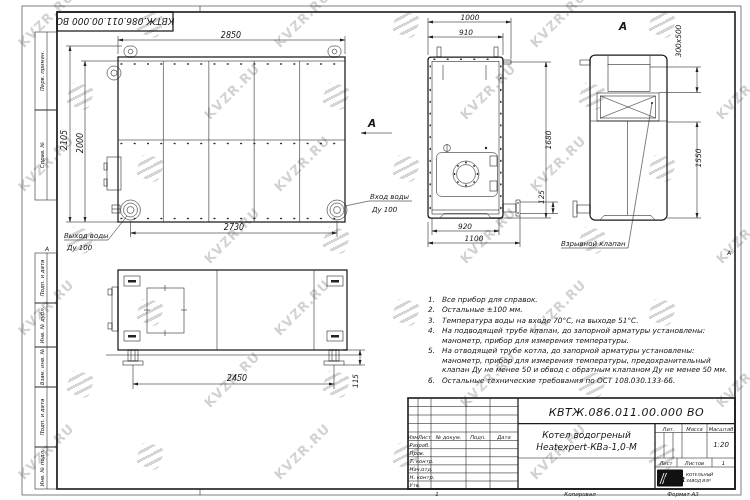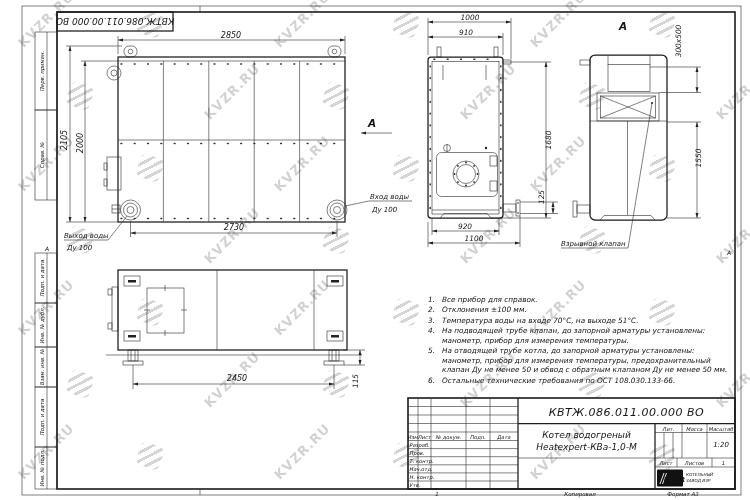--- a/index.html
+++ b/index.html
@@ -386,21 +386,21 @@
     </g>
   </svg>
 
   <div id="notes">
     <div class="note">
         <span class="n">1.</span>
         <span class="t">Все прибор для справок.</span>
       </div>
     <div class="note">
         <span class="n">2.</span>
-        <span class="t">Отклонения ±100 мм.</span>
+        <span class="t">Остальные ±100 мм.</span>
       </div>
     <div class="note">
         <span class="n">3.</span>
         <span class="t">Температура воды на входе 70°С, на выходе 51°С.</span>
       </div>
     <div class="note">
         <span class="n">4.</span>
         <span class="t">На подводящей трубе клапан, до запорной арматуры установлены: манометр, прибор для измерения температуры.</span>
       </div>
     <div class="note">

